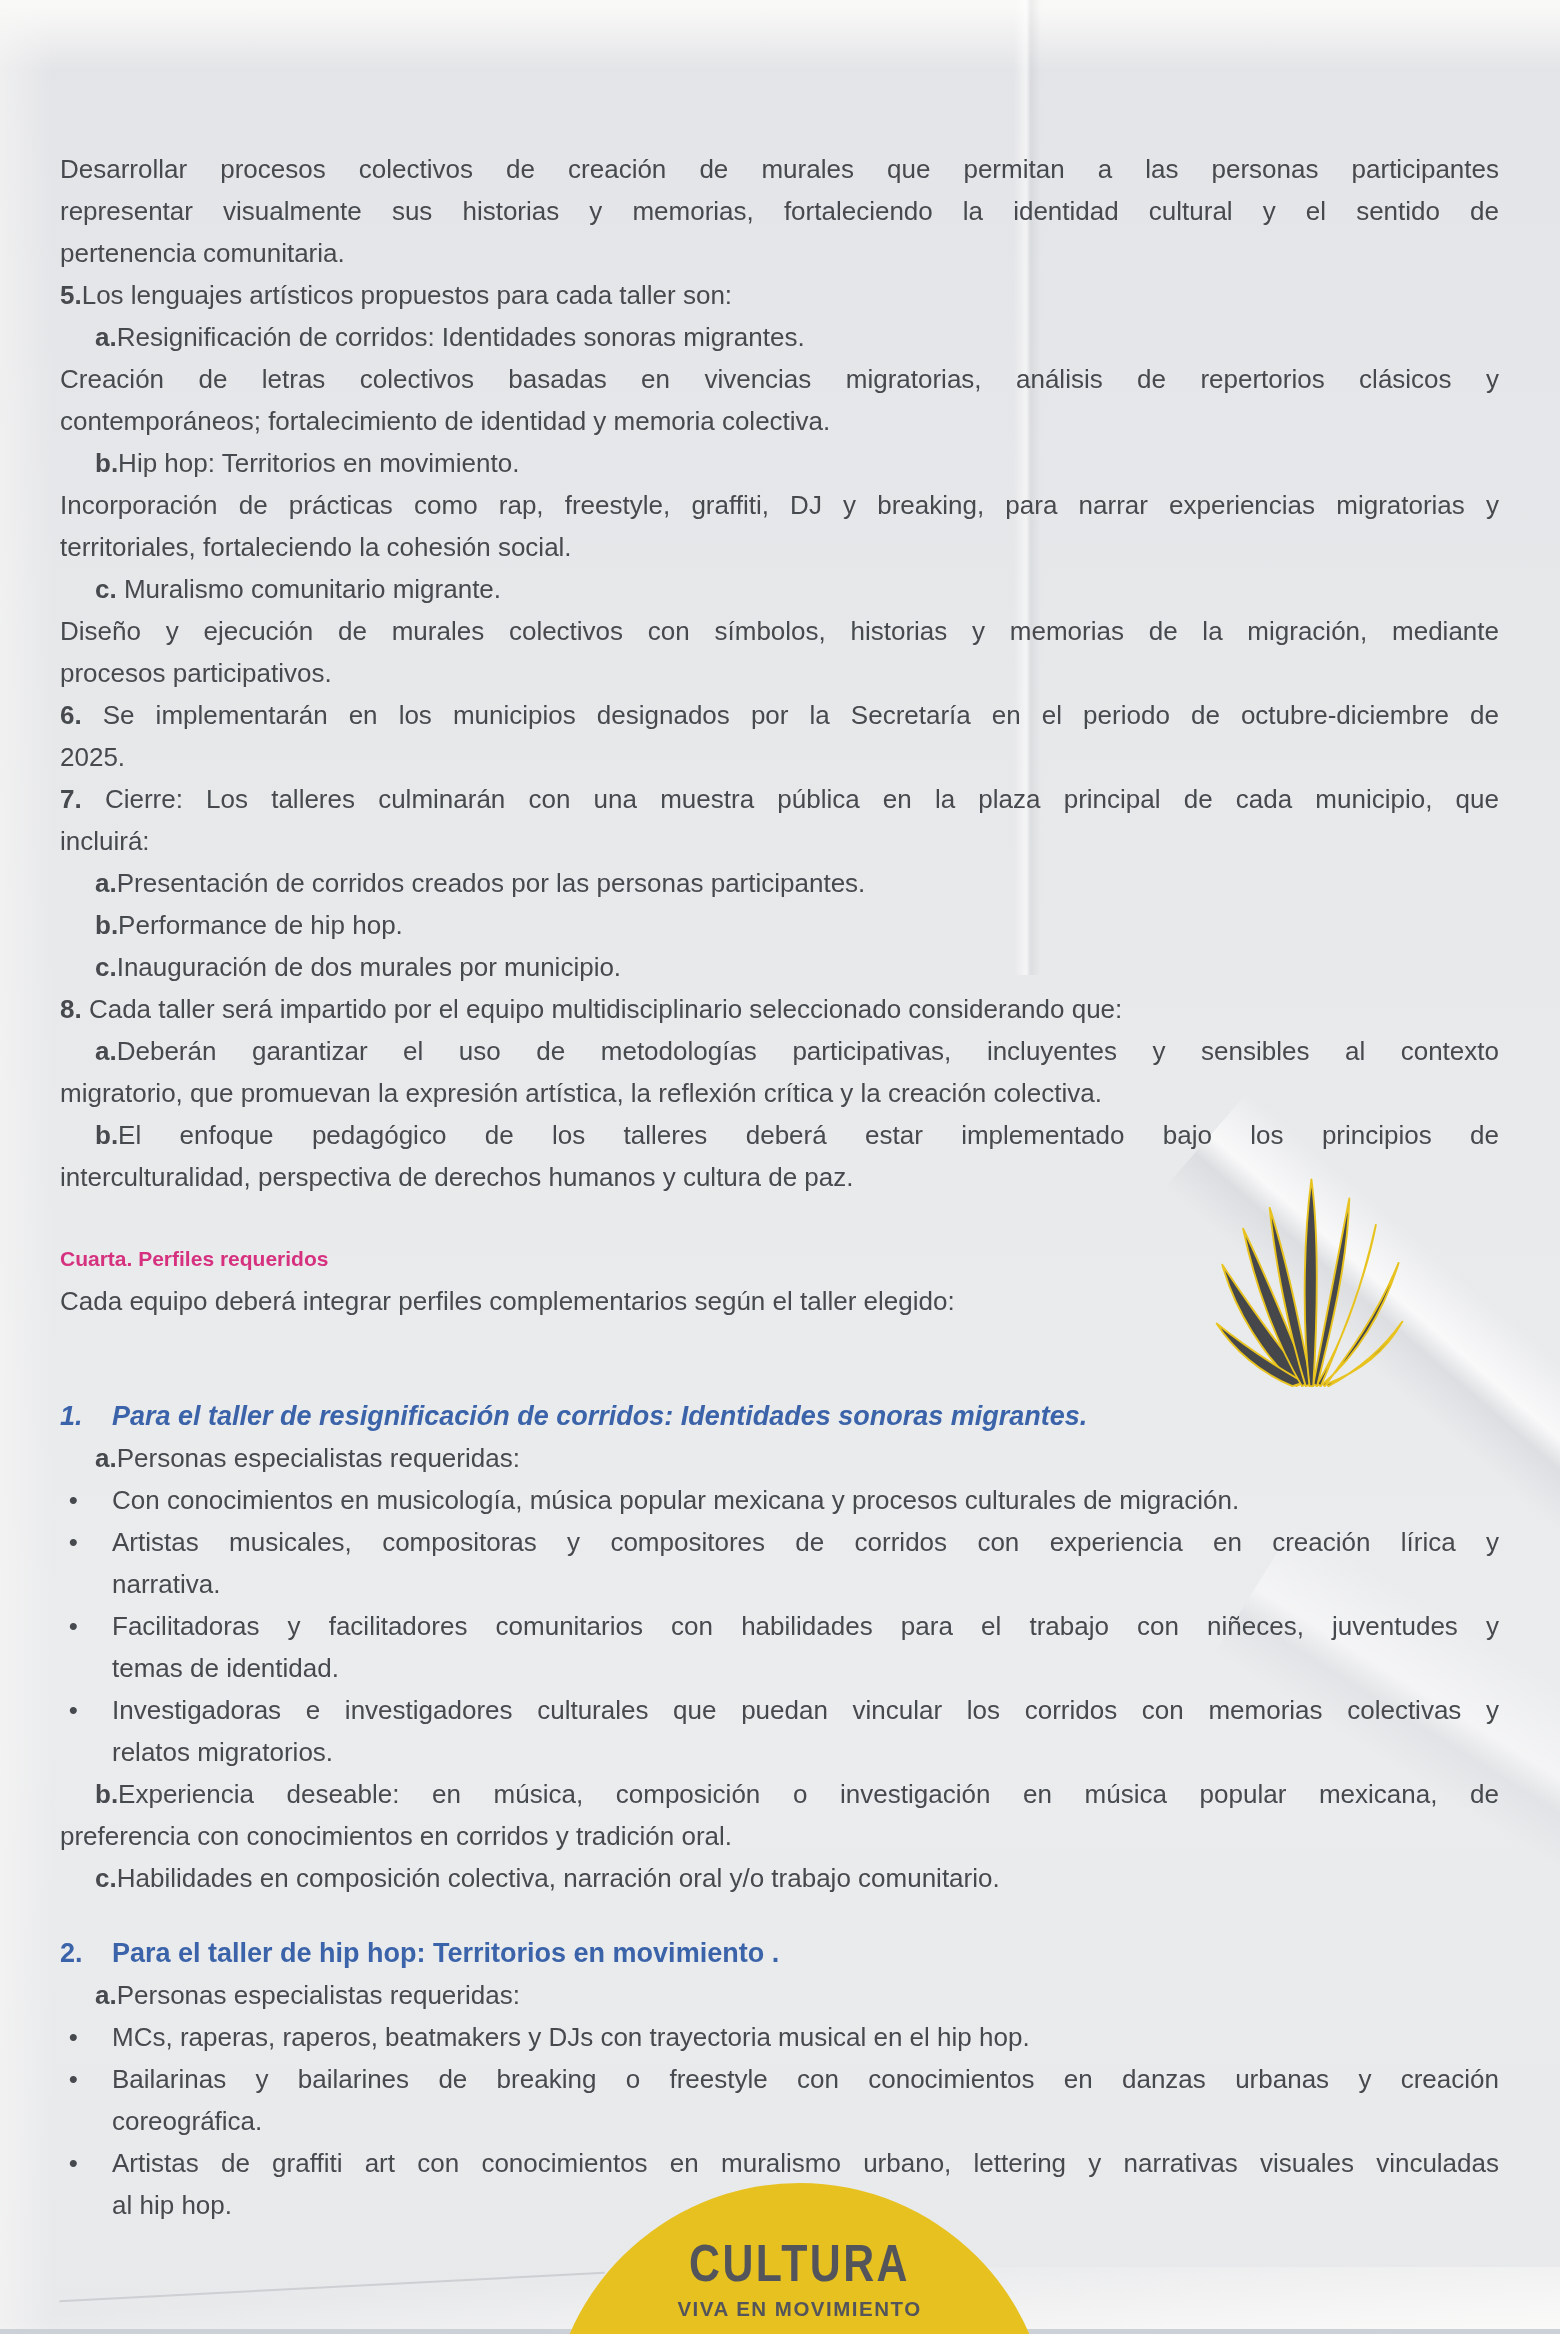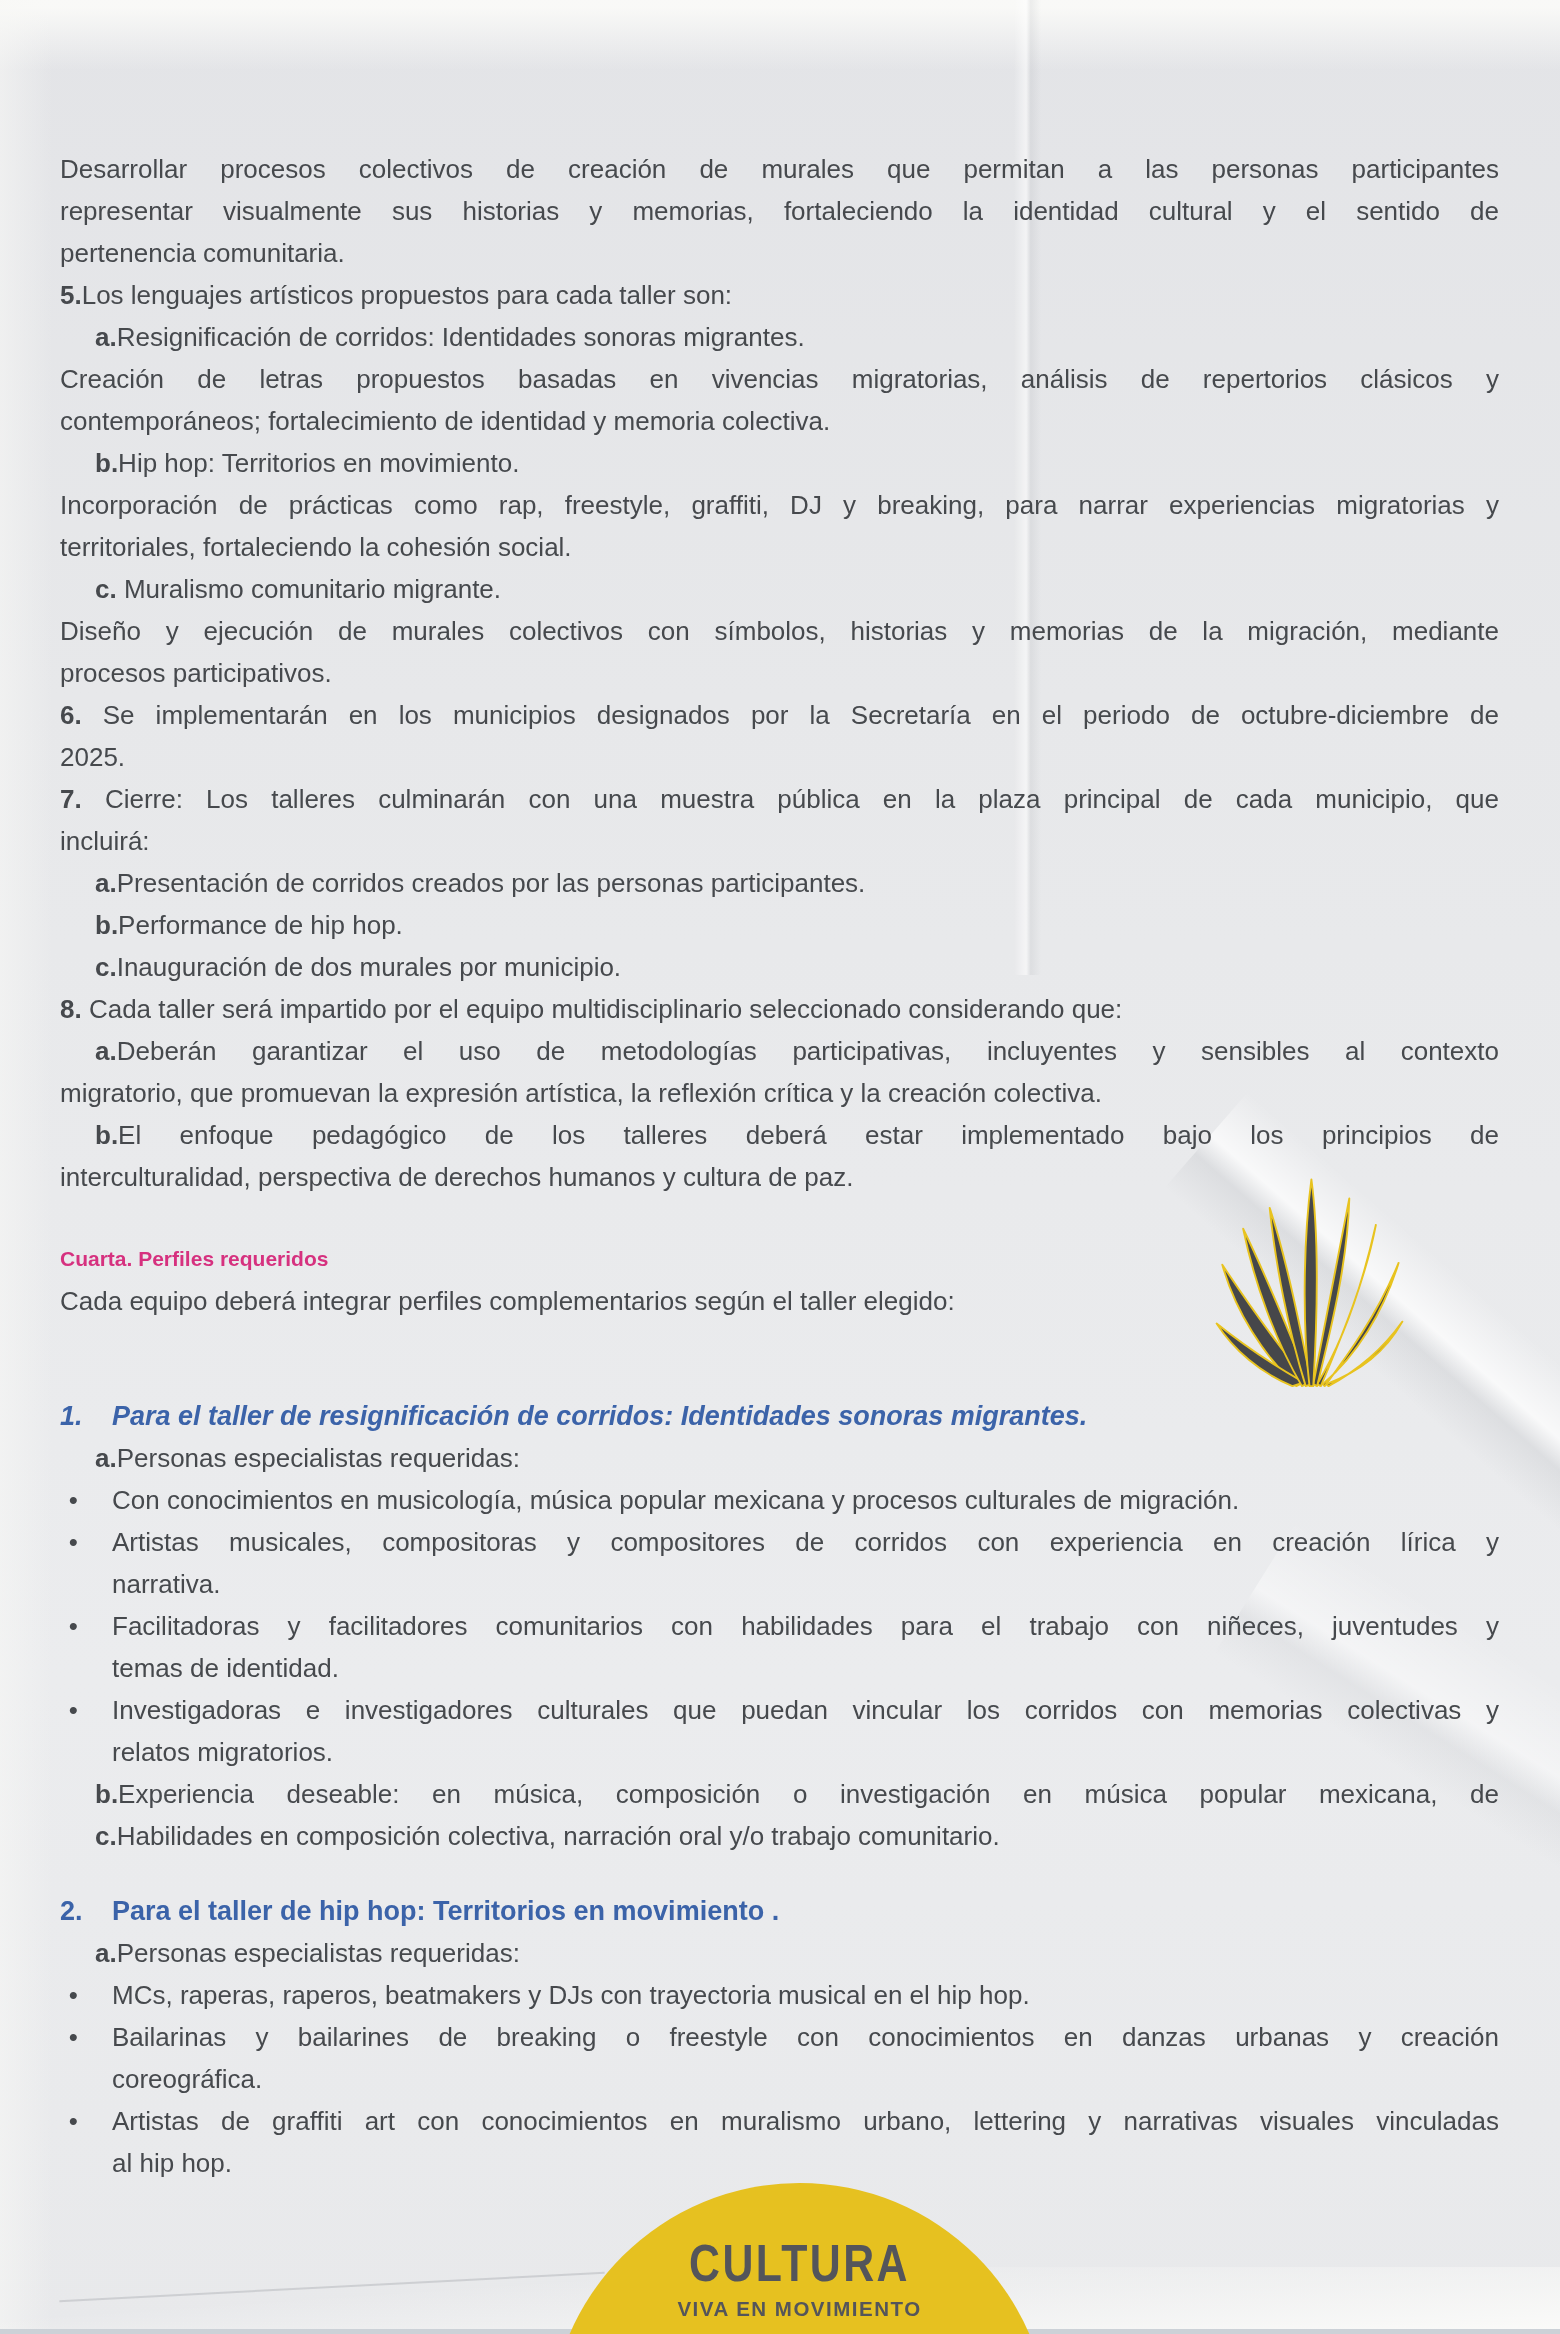--- a/index.html
+++ b/index.html
@@ -73,21 +73,21 @@
       <path d="M100,228 C92,160 94,70 102,10 C110,70 108,160 104,228 Z"></path>
     </g>
   </svg>
 
   <div class="text-flow">
       <div class="line just">Desarrollar procesos colectivos de creación de murales que permitan a las personas participantes</div>
       <div class="line just">representar visualmente sus historias y memorias, fortaleciendo la identidad cultural y el sentido de</div>
       <div class="line">pertenencia comunitaria.</div>
       <div class="line"><span class="pfx">5.</span>Los lenguajes artísticos propuestos para cada taller son:</div>
       <div class="line sub"><span class="pfx">a.</span>Resignificación de corridos: Identidades sonoras migrantes.</div>
-      <div class="line just">Creación de letras propuestos basadas en vivencias migratorias, análisis de repertorios clásicos y</div>
+      <div class="line just">Creación de letras colectivos basadas en vivencias migratorias, análisis de repertorios clásicos y</div>
       <div class="line">contemporáneos; fortalecimiento de identidad y memoria colectiva.</div>
       <div class="line sub"><span class="pfx">b.</span>Hip hop: Territorios en movimiento.</div>
       <div class="line just">Incorporación de prácticas como rap, freestyle, graffiti, DJ y breaking, para narrar experiencias migratorias y</div>
       <div class="line">territoriales, fortaleciendo la cohesión social.</div>
       <div class="line sub"><span class="pfx">c. </span>Muralismo comunitario migrante.</div>
       <div class="line just">Diseño y ejecución de murales colectivos con símbolos, historias y memorias de la migración, mediante</div>
       <div class="line">procesos participativos.</div>
       <div class="line just"><span class="pfx">6. </span>Se implementarán en los municipios designados por la Secretaría en el periodo de octubre-diciembre de</div>
       <div class="line">2025.</div>
       <div class="line just"><span class="pfx">7. </span>Cierre: Los talleres culminarán con una muestra pública en la plaza principal de cada municipio, que</div>
@@ -105,20 +105,21 @@
       <div class="line blue" style="margin-top: 73px; font-style: italic;"><span class="pfx num">1.</span>Para el taller de resignificación de corridos: Identidades sonoras migrantes.</div>
       <div class="line sub"><span class="pfx">a.</span>Personas especialistas requeridas:</div>
       <div class="line hang"><span class="blt">•</span>Con conocimientos en musicología, música popular mexicana y procesos culturales de migración.</div>
       <div class="line just hang"><span class="blt">•</span>Artistas musicales, compositoras y compositores de corridos con experiencia en creación lírica y</div>
       <div class="line hang">narrativa.</div>
       <div class="line just hang"><span class="blt">•</span>Facilitadoras y facilitadores comunitarios con habilidades para el trabajo con niñeces, juventudes y</div>
       <div class="line hang">temas de identidad.</div>
       <div class="line just hang"><span class="blt">•</span>Investigadoras e investigadores culturales que puedan vincular los corridos con memorias colectivas y</div>
       <div class="line hang">relatos migratorios.</div>
       <div class="line just sub"><span class="pfx">b.</span>Experiencia deseable: en música, composición o investigación en música popular mexicana, de</div>
+      <div class="line">preferencia con conocimientos en corridos y tradición oral.</div>
       <div class="line sub"><span class="pfx">c.</span>Habilidades en composición colectiva, narración oral y/o trabajo comunitario.</div>
       <div class="line blue" style="margin-top: 33px;"><span class="pfx num">2.</span>Para el taller de hip hop: Territorios en movimiento .</div>
       <div class="line sub"><span class="pfx">a.</span>Personas especialistas requeridas:</div>
       <div class="line hang"><span class="blt">•</span>MCs, raperas, raperos, beatmakers y DJs con trayectoria musical en el hip hop.</div>
       <div class="line just hang"><span class="blt">•</span>Bailarinas y bailarines de breaking o freestyle con conocimientos en danzas urbanas y creación</div>
       <div class="line hang">coreográfica.</div>
       <div class="line just hang"><span class="blt">•</span>Artistas de graffiti art con conocimientos en muralismo urbano, lettering y narrativas visuales vinculadas</div>
       <div class="line hang">al hip hop.</div>
     </div>
 

